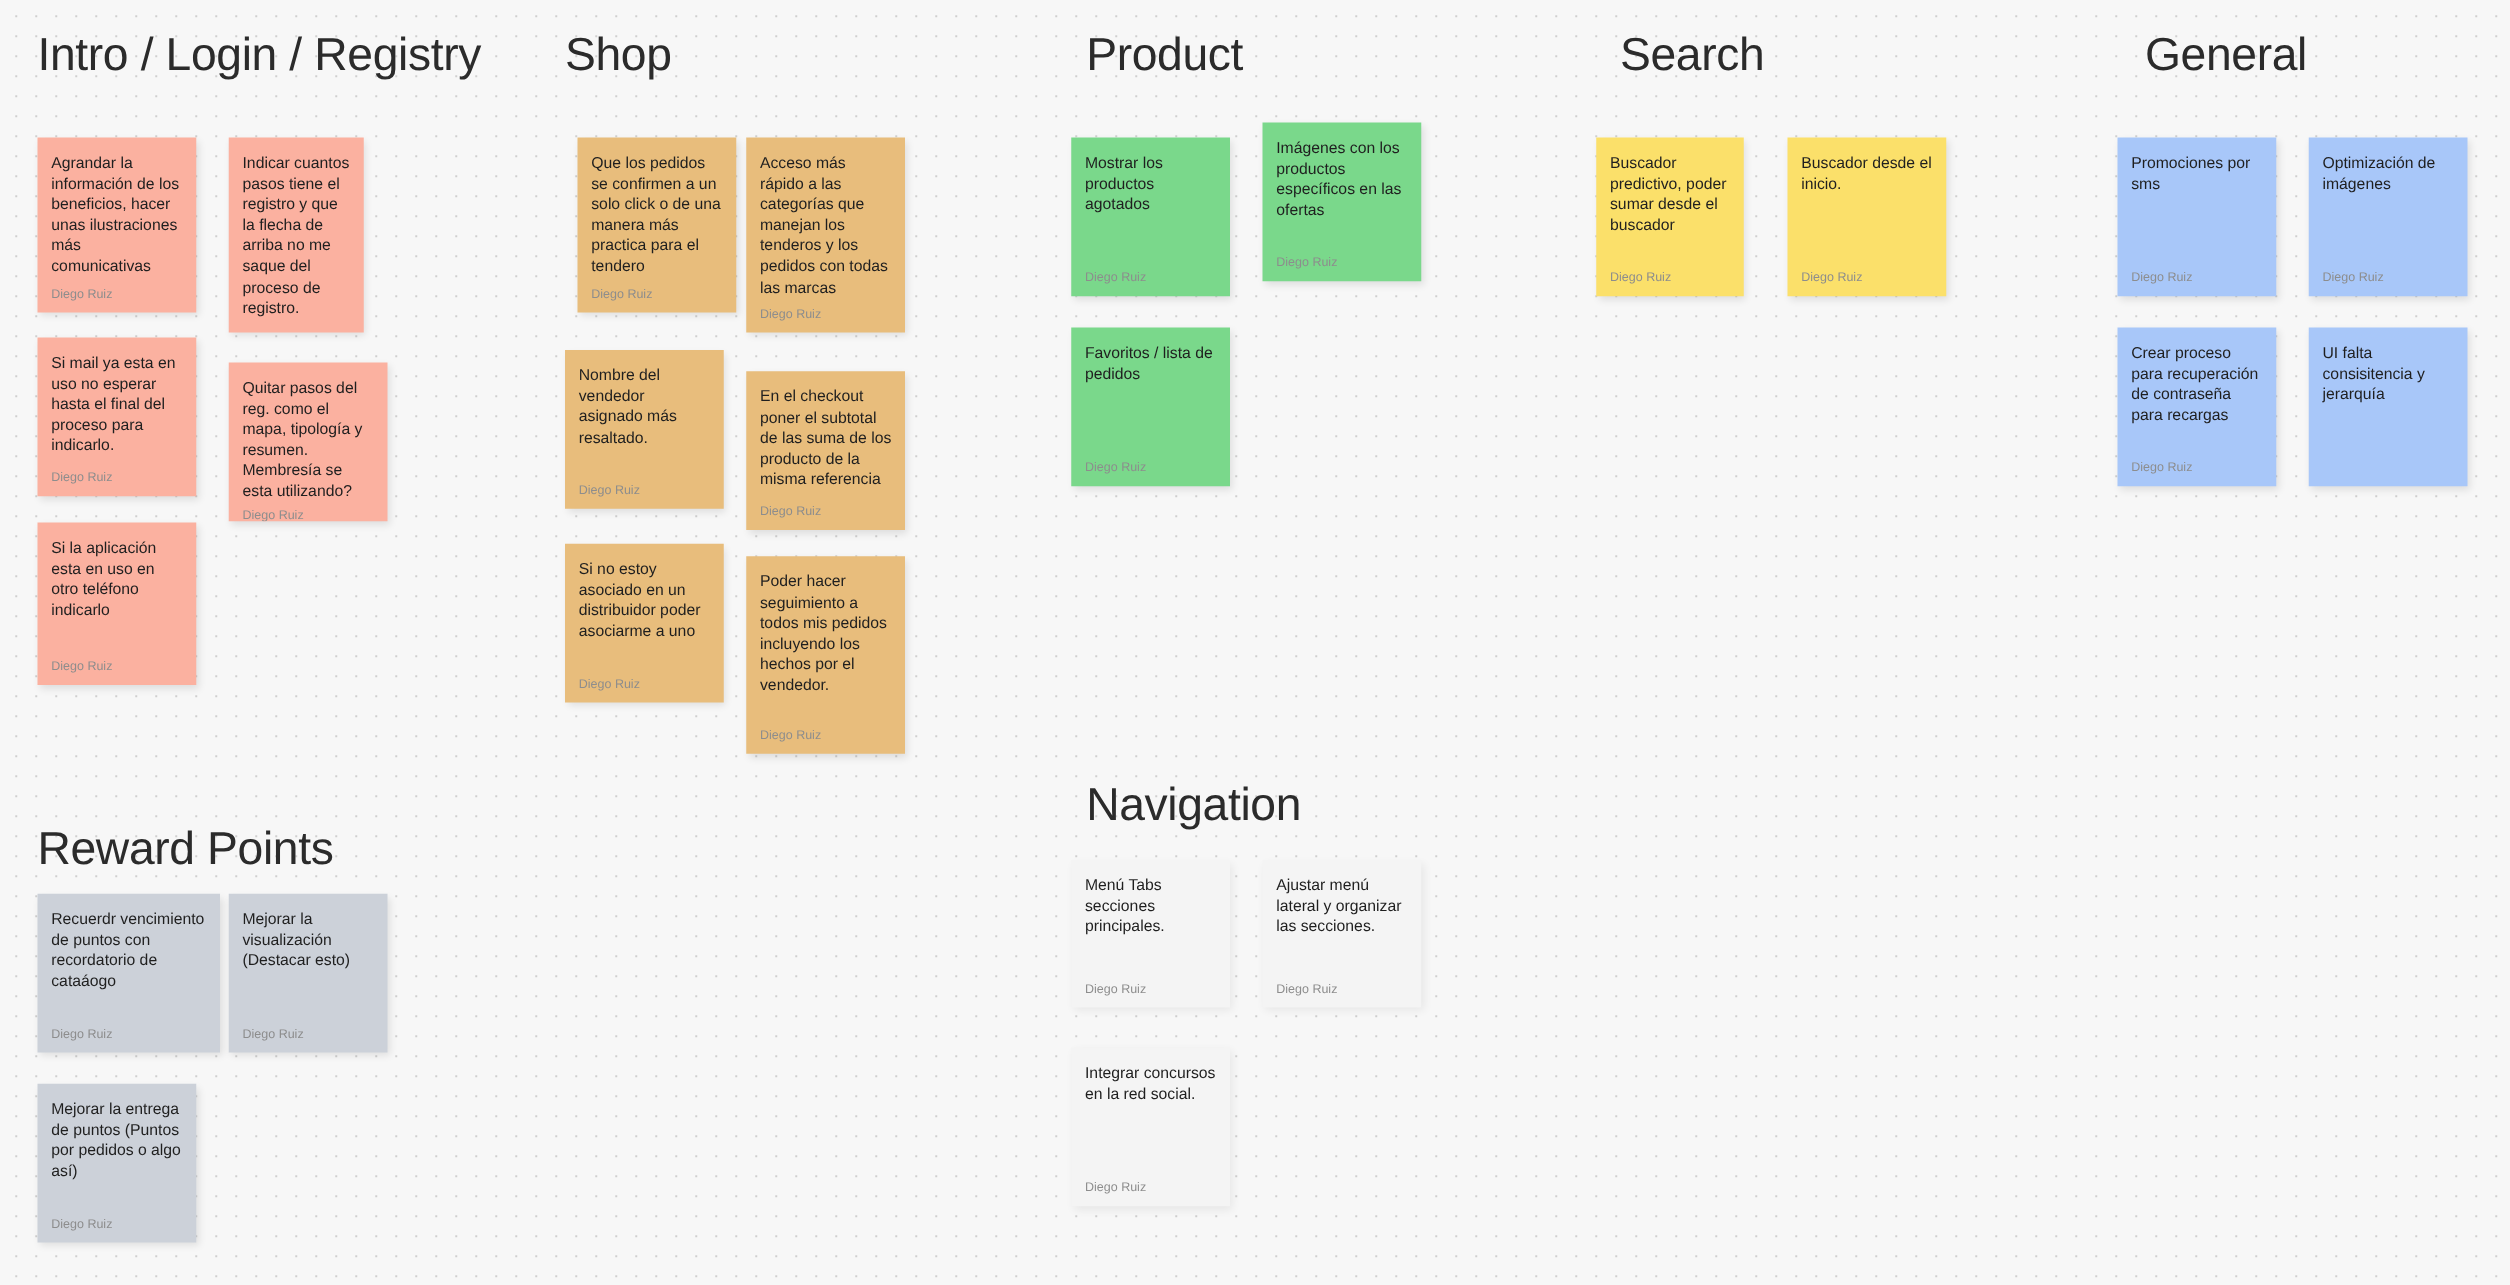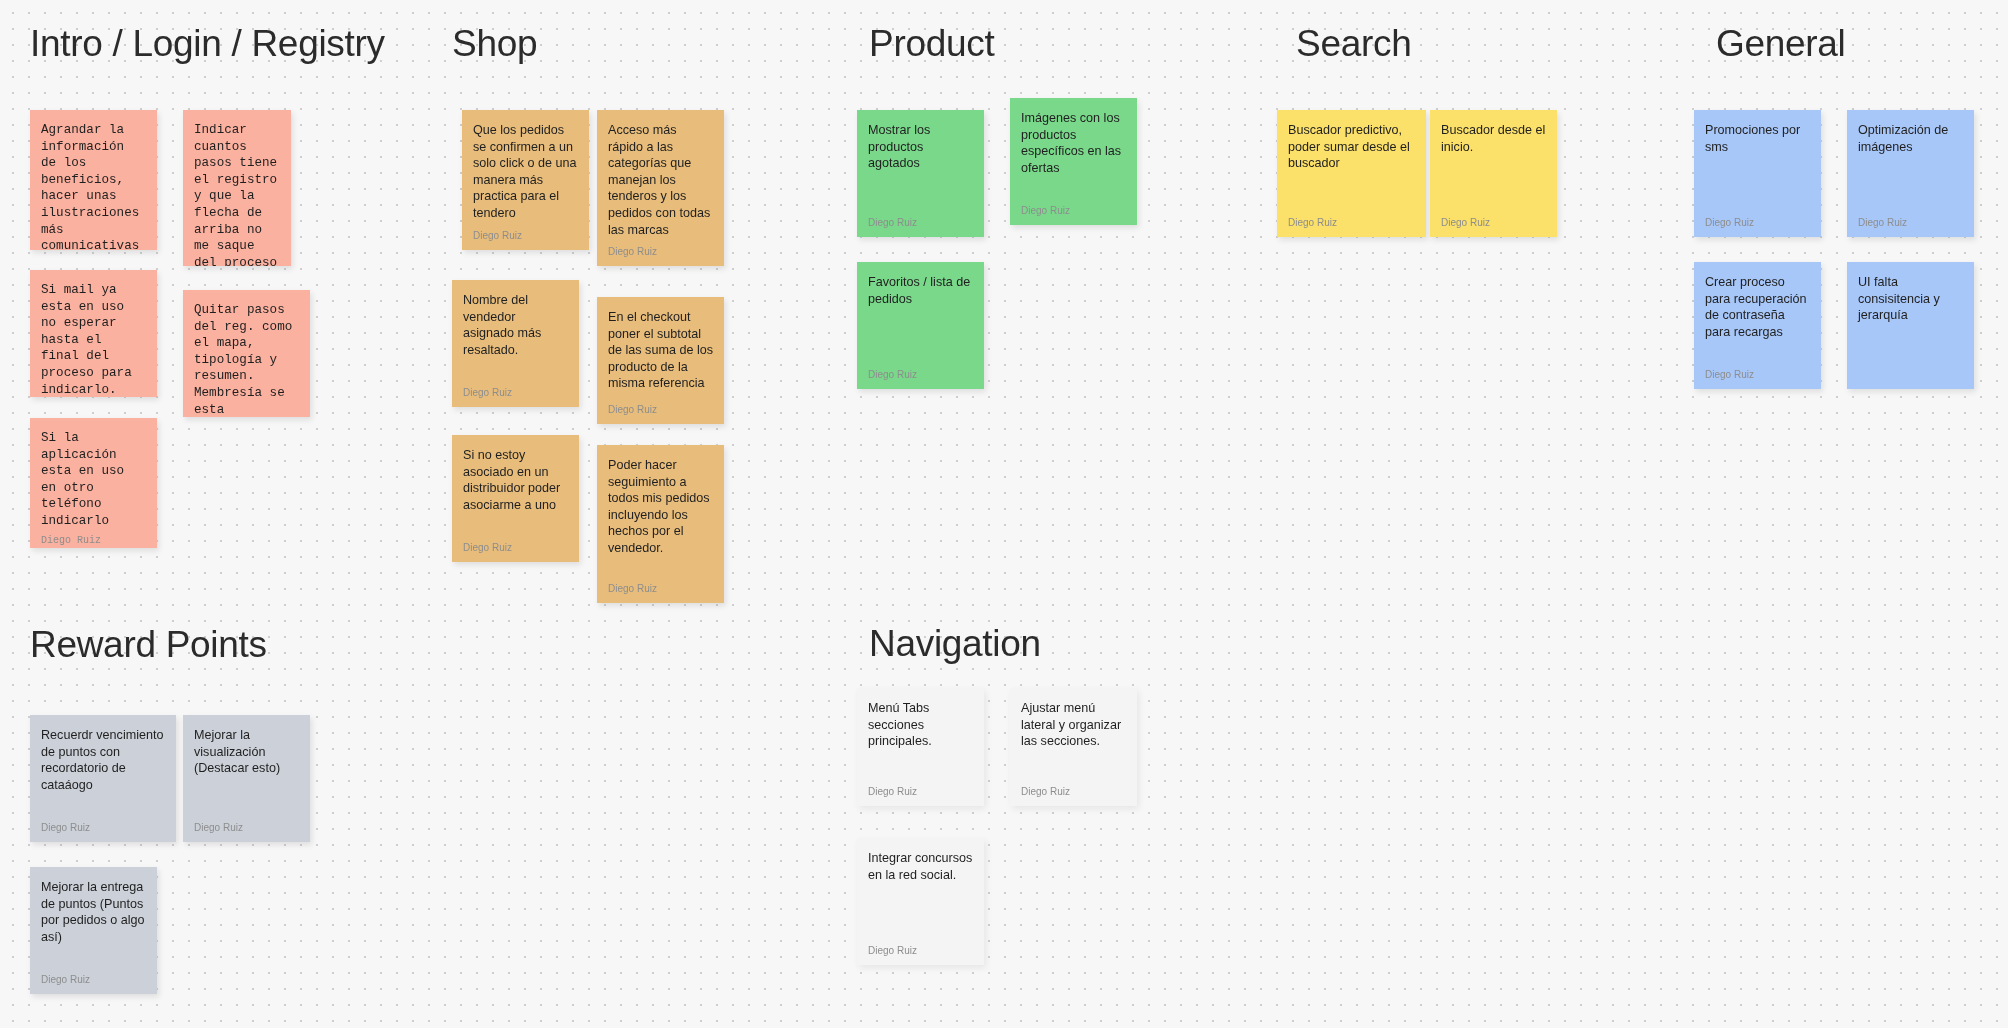--- a/index.html
+++ b/index.html
@@ -51,40 +51,40 @@
   }
 
   .note-author {
     font-size: 10px;
     line-height: 10px;
     color: #8d8d8d;
     font-weight: 400;
     margin-top: 6px;
   }
 
-  .c-pink   { background: #fbb1a0; font-family: Liberation Mono, monospace; }
+  .c-pink   { background: #fbb1a0; }
   .c-orange { background: #e8bd7c; }
   .c-green  { background: #7ad88b; }
   .c-yellow { background: #fbe06a; }
   .c-blue   { background: #a8c7f9; }
   .c-gray   { background: #ccd1d9; }
   .c-white  { background: #f4f4f4; }
 
   .c-white { box-shadow: 2px 3px 7px rgba(0,0,0,0.07); }
 </style>
 </head>
 <body>
 
 <div id="board">
     <div class="section-title" style="left: 30px; top: 25px;">Intro / Login / Registry</div>
     <div class="section-title" style="left: 452px; top: 25px;">Shop</div>
     <div class="section-title" style="left: 869px; top: 25px;">Product</div>
     <div class="section-title" style="left: 1296px; top: 25px;">Search</div>
     <div class="section-title" style="left: 1716px; top: 25px;">General</div>
-    <div class="section-title" style="left: 30px; top: 626px;">Reward Points</div>
+    <div class="section-title" style="left: 30px; top: 660px;">Reward Points</div>
     <div class="section-title" style="left: 869px; top: 625px;">Navigation</div>
     <div class="note c-pink" style="left: 30px; top: 110px; width: 127px; height: 140px;">
       <div class="note-text">Agrandar la información de los beneficios, hacer unas ilustraciones más comunicativas</div>
       <div class="note-author">Diego Ruiz</div>
     </div>
     <div class="note c-pink" style="left: 183px; top: 110px; width: 108px; height: 156px; gap: 16px;">
       <div class="note-text">Indicar cuantos pasos tiene el registro y que la flecha de arriba no me saque del proceso de registro.</div>
       <div class="note-author">Diego Ruiz</div>
     </div>
     <div class="note c-pink" style="left: 30px; top: 270px; width: 127px; height: 127px;">
@@ -128,21 +128,21 @@
       <div class="note-author">Diego Ruiz</div>
     </div>
     <div class="note c-green" style="left: 1010px; top: 98px; width: 127px; height: 127px;">
       <div class="note-text">Imágenes con los productos específicos en las ofertas</div>
       <div class="note-author">Diego Ruiz</div>
     </div>
     <div class="note c-green" style="left: 857px; top: 262px; width: 127px; height: 127px;">
       <div class="note-text">Favoritos / lista de pedidos</div>
       <div class="note-author">Diego Ruiz</div>
     </div>
-    <div class="note c-yellow" style="left: 1277px; top: 110px; width: 149px; height: 127px;">
+    <div class="note c-yellow" style="left: 1277px; top: 110px; width: 118px; height: 127px;">
       <div class="note-text">Buscador predictivo, poder sumar desde el buscador</div>
       <div class="note-author">Diego Ruiz</div>
     </div>
     <div class="note c-yellow" style="left: 1430px; top: 110px; width: 127px; height: 127px;">
       <div class="note-text">Buscador desde el inicio.</div>
       <div class="note-author">Diego Ruiz</div>
     </div>
     <div class="note c-blue" style="left: 1694px; top: 110px; width: 127px; height: 127px;">
       <div class="note-text">Promociones por sms</div>
       <div class="note-author">Diego Ruiz</div>

